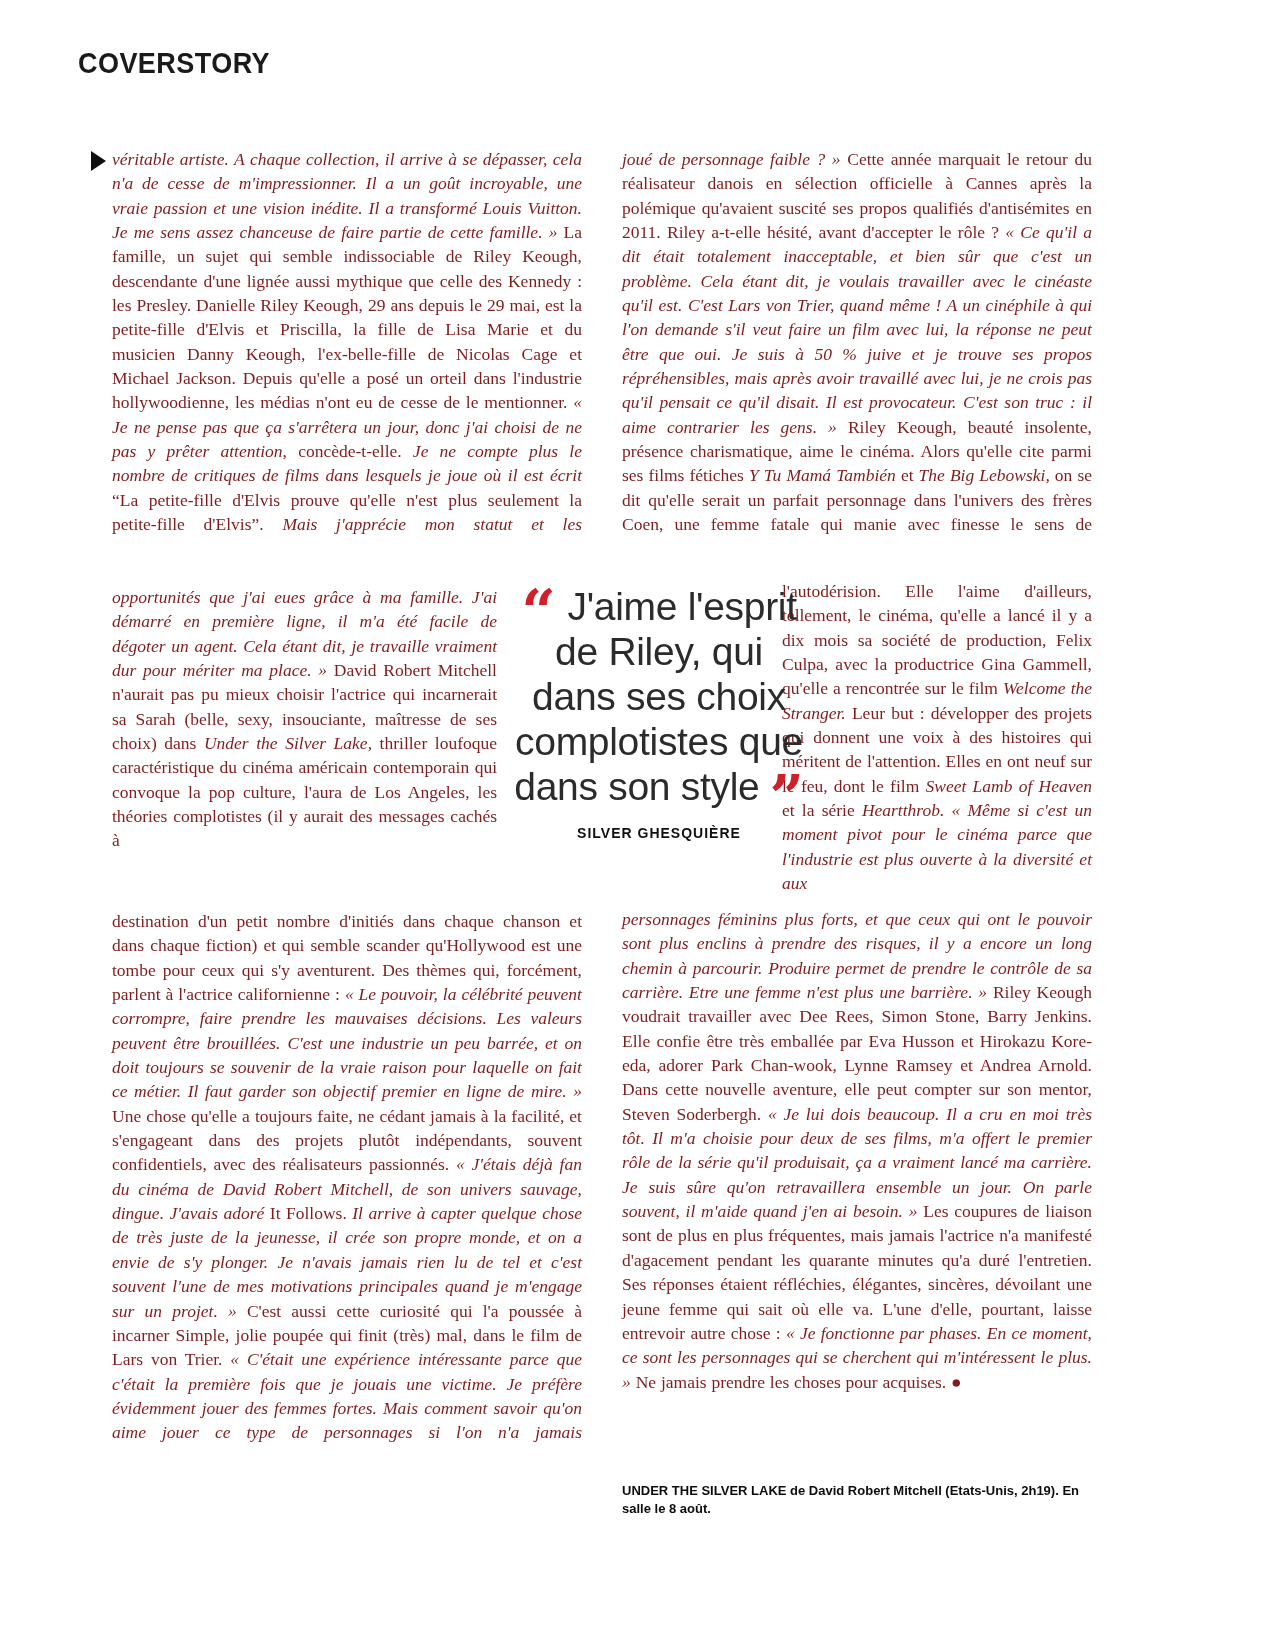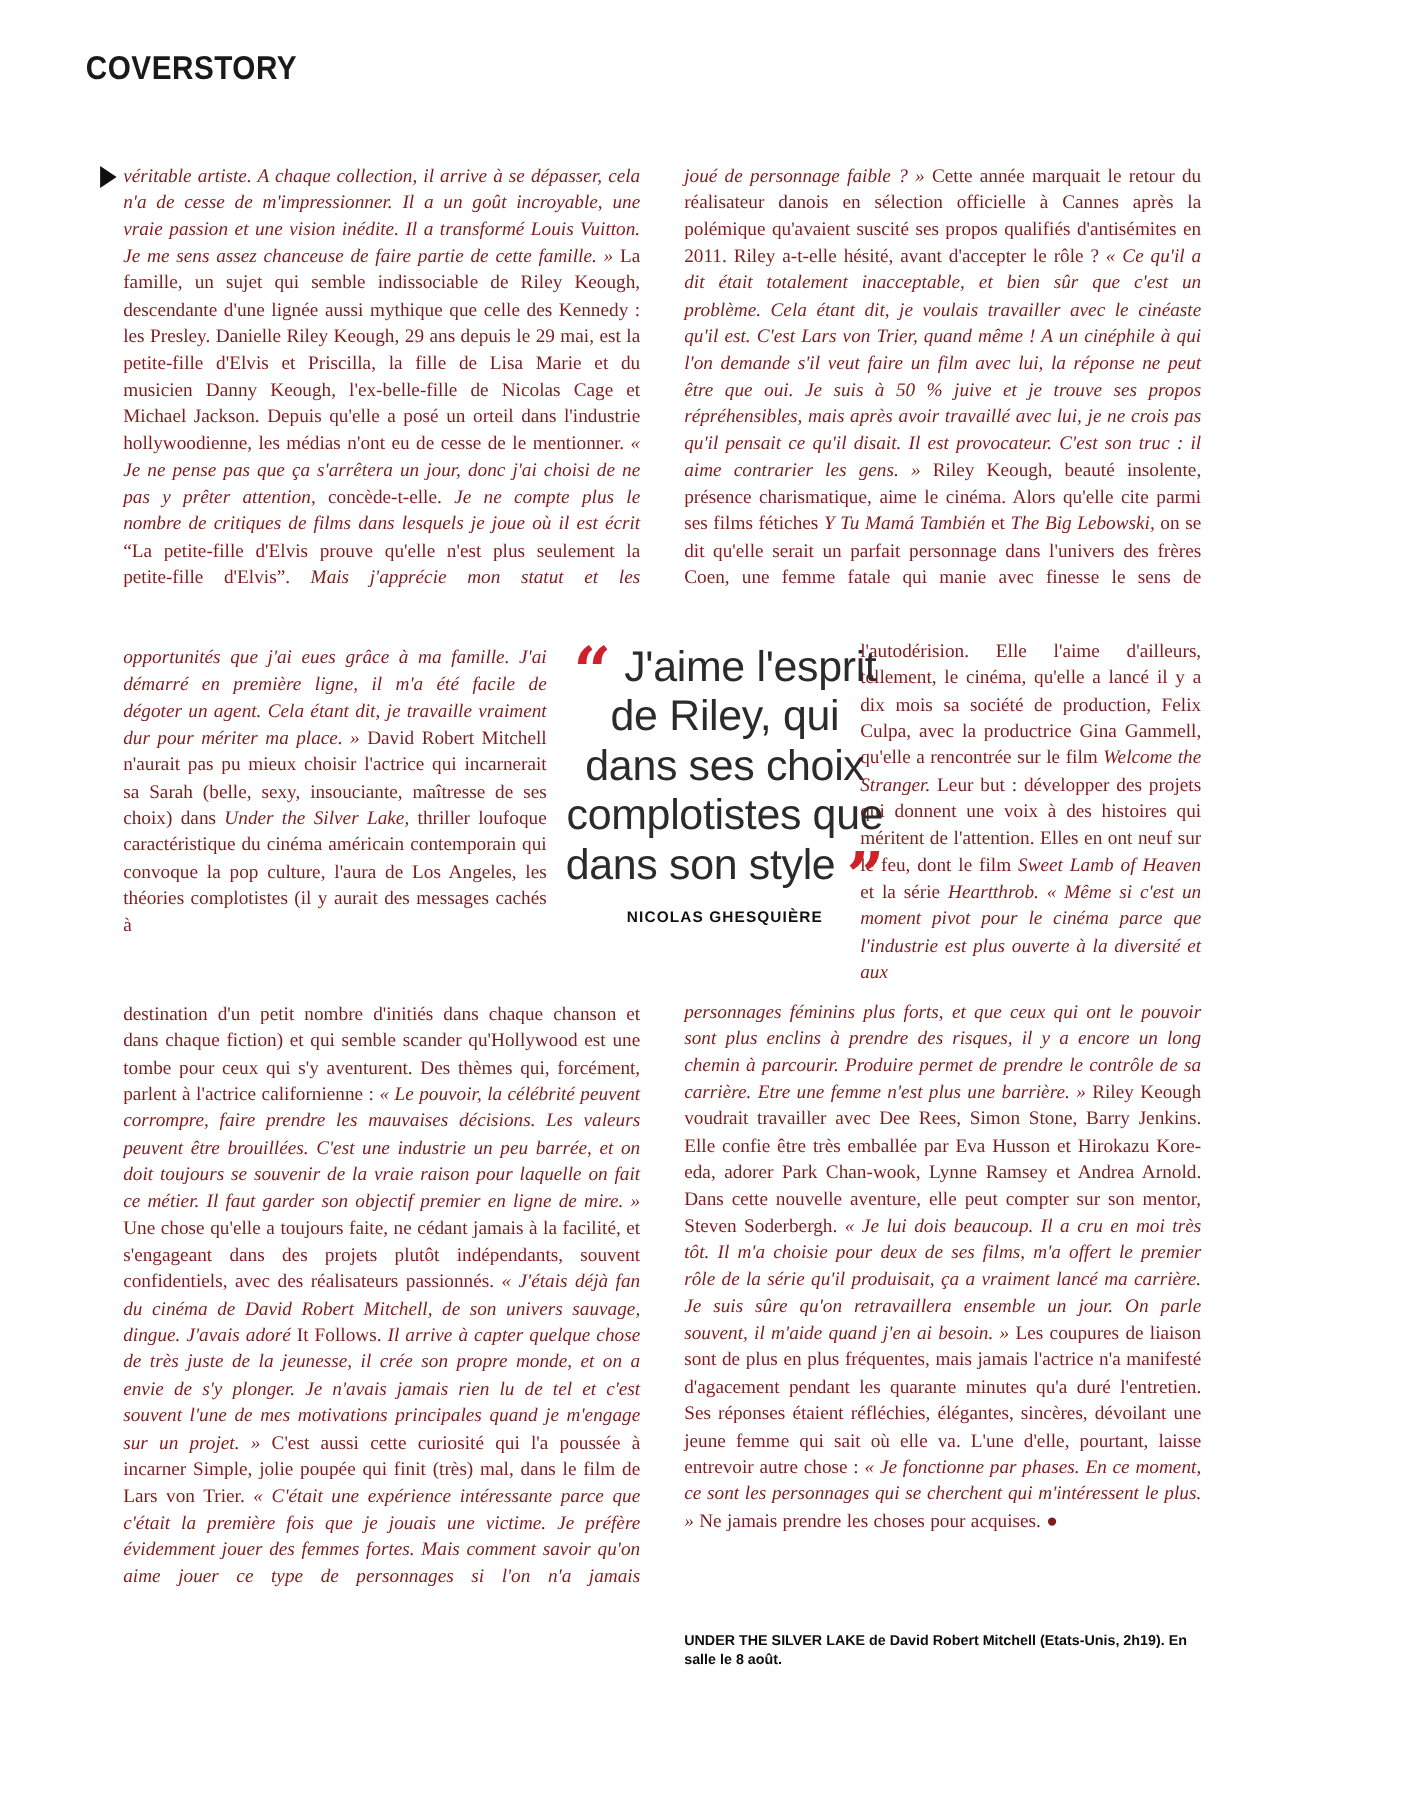--- a/index.html
+++ b/index.html
@@ -77,20 +77,20 @@
   </div>
 
   <div class="pullquote">
     <div class="pq-lines">
         <div><span class="pqmark open" style="color: rgb(208, 32, 42);">“</span>J'aime l'esprit</div>
         <div>de Riley, qui</div>
         <div>dans ses choix</div>
         <div>complotistes que</div>
         <div>dans son style<span class="pqmark close" style="color: rgb(208, 32, 42);">”</span></div>
       </div>
-    <div class="pq-attrib">NICOLAS GHESQUIÈRE</div>
+    <div class="pq-attrib">SILVER GHESQUIÈRE</div>
   </div>
 
   <div class="caption"><span class="it b">UNDER THE SILVER LAKE </span><span class="b">de David Robert Mitchell (Etats-Unis, 2h19). En salle le 8 août.</span></div>
 
   <div class="footer">48 GRAZIA • 15.06.2018</div>
 
 </div>
 
 </body></html>

